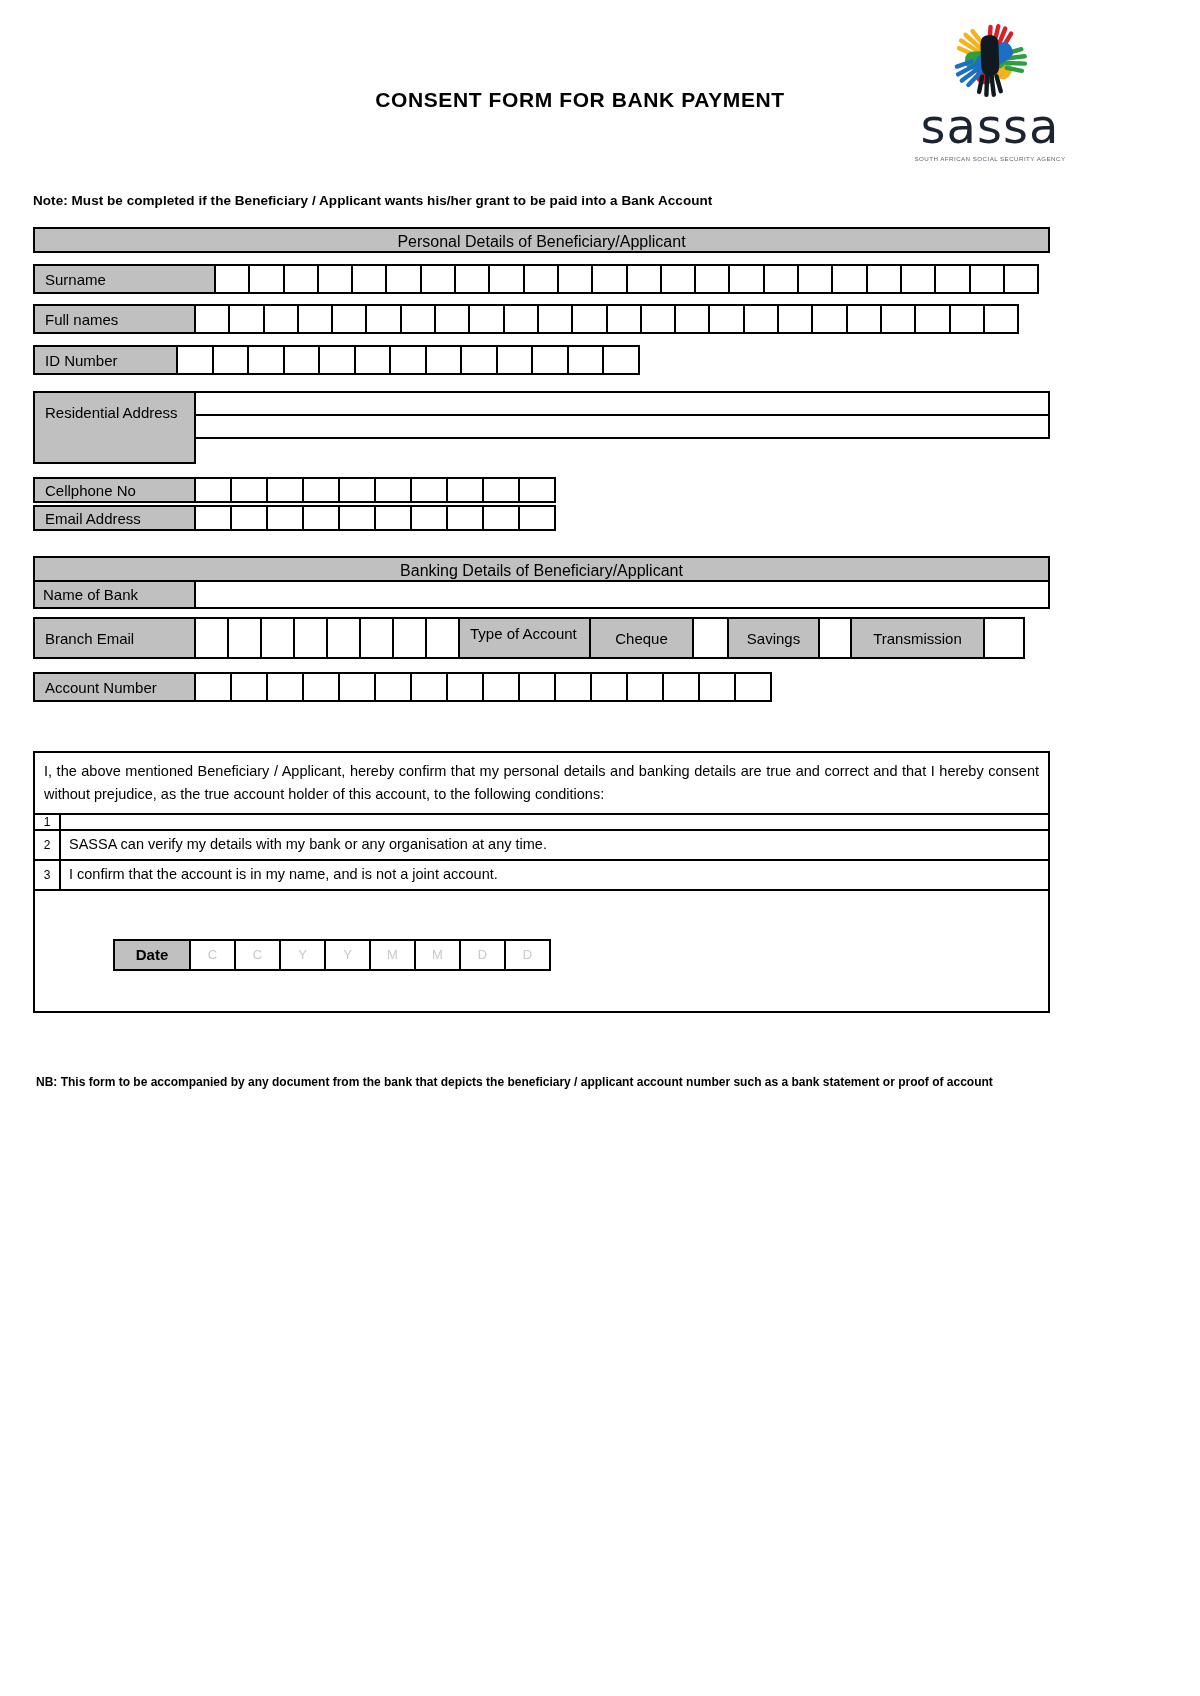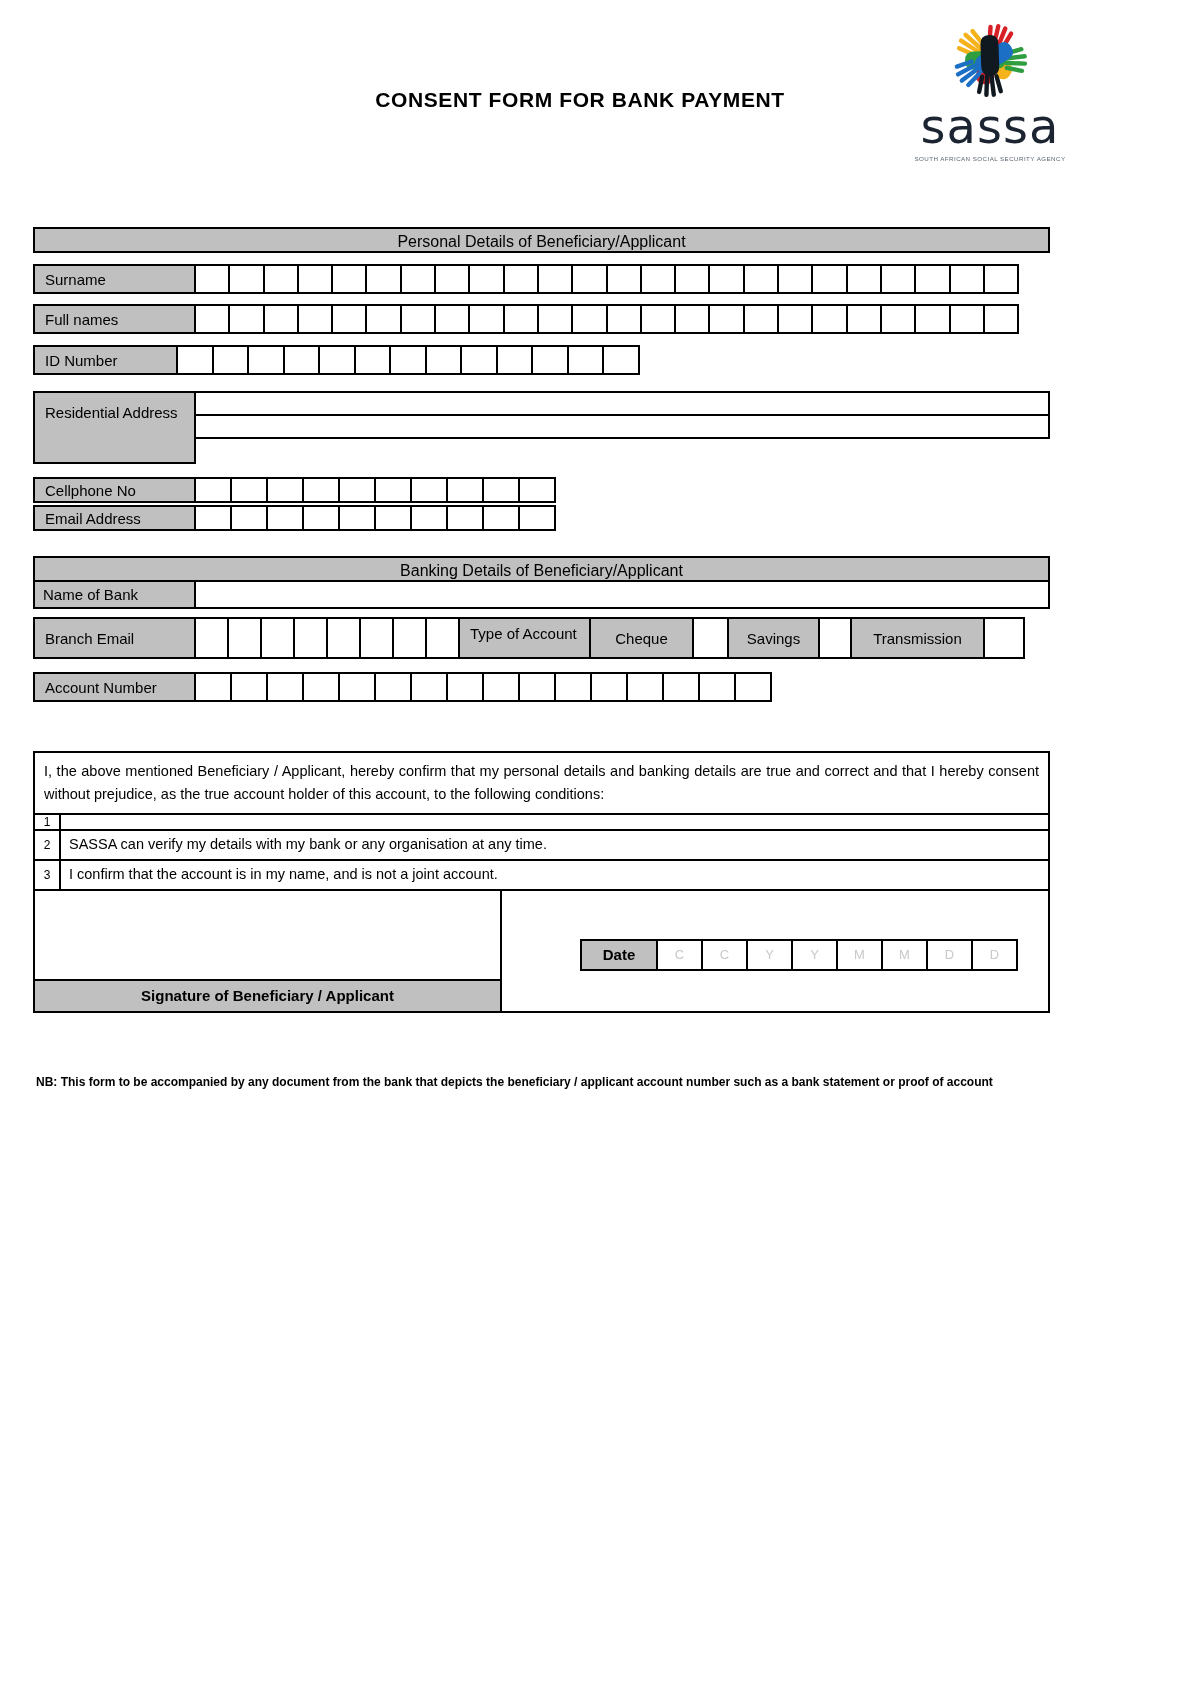--- a/index.html
+++ b/index.html
@@ -148,25 +148,26 @@
           <rect x="2" y="-37" width="4.4" height="23" rx="2.2" transform="rotate(4 4 -26)"></rect>
           <rect x="8" y="-34" width="4.4" height="20" rx="2.2" transform="rotate(13 10 -24)"></rect>
         </g>
       </g>
     </svg>
     <div class="logo-word">sassa</div>
     <div class="logo-tag">SOUTH AFRICAN SOCIAL SECURITY AGENCY</div>
   </div>
 
   <div class="title">CONSENT FORM FOR BANK PAYMENT</div>
+  <div class="note">Note:  Must be completed if the Beneficiary / Applicant wants his/her grant to be paid into a Bank Account</div>
 
   <div class="band" style="left:33px;top:227px;width:1017px;height:26px;">Personal Details of Beneficiary/Applicant</div>
 
   <div class="row" style="left:33px;top:264px;height:30px;">
-    <div class="lbl" style="width:163px;height:30px;">Surname</div>
+    <div class="lbl" style="width:183px;height:30px;">Surname</div>
     <div class="boxrow" id="row-surname" style="position:relative;margin-left:-2px;">
         <div class="cell" style="width: 36.3px; height: 30px;"></div>
         <div class="cell" style="width: 36.3px; height: 30px;"></div>
         <div class="cell" style="width: 36.3px; height: 30px;"></div>
         <div class="cell" style="width: 36.3px; height: 30px;"></div>
         <div class="cell" style="width: 36.3px; height: 30px;"></div>
         <div class="cell" style="width: 36.3px; height: 30px;"></div>
         <div class="cell" style="width: 36.3px; height: 30px;"></div>
         <div class="cell" style="width: 36.3px; height: 30px;"></div>
         <div class="cell" style="width: 36.3px; height: 30px;"></div>
@@ -336,24 +337,20 @@
         <div class="cond">
           <div class="cond-no">2</div>
           <div class="cond-tx">SASSA can verify my details with my bank or any organisation at any time.</div>
         </div>
         <div class="cond">
           <div class="cond-no">3</div>
           <div class="cond-tx">I confirm that the account is in my name, and is not a joint account.</div>
         </div>
       </div>
     <div class="sigwrap">
-      <div class="sigbox">
-        <div class="sigpad"></div>
-        <div class="sigcap">Signature of Beneficiary / Applicant</div>
-      </div>
       <div class="daterow">
         <div class="datebar">
           <div class="date-lbl">Date</div>
           <div id="date-cells" style="display:flex;">
               <div class="date-cell">C</div>
               <div class="date-cell">C</div>
               <div class="date-cell">Y</div>
               <div class="date-cell">Y</div>
               <div class="date-cell">M</div>
               <div class="date-cell">M</div>

